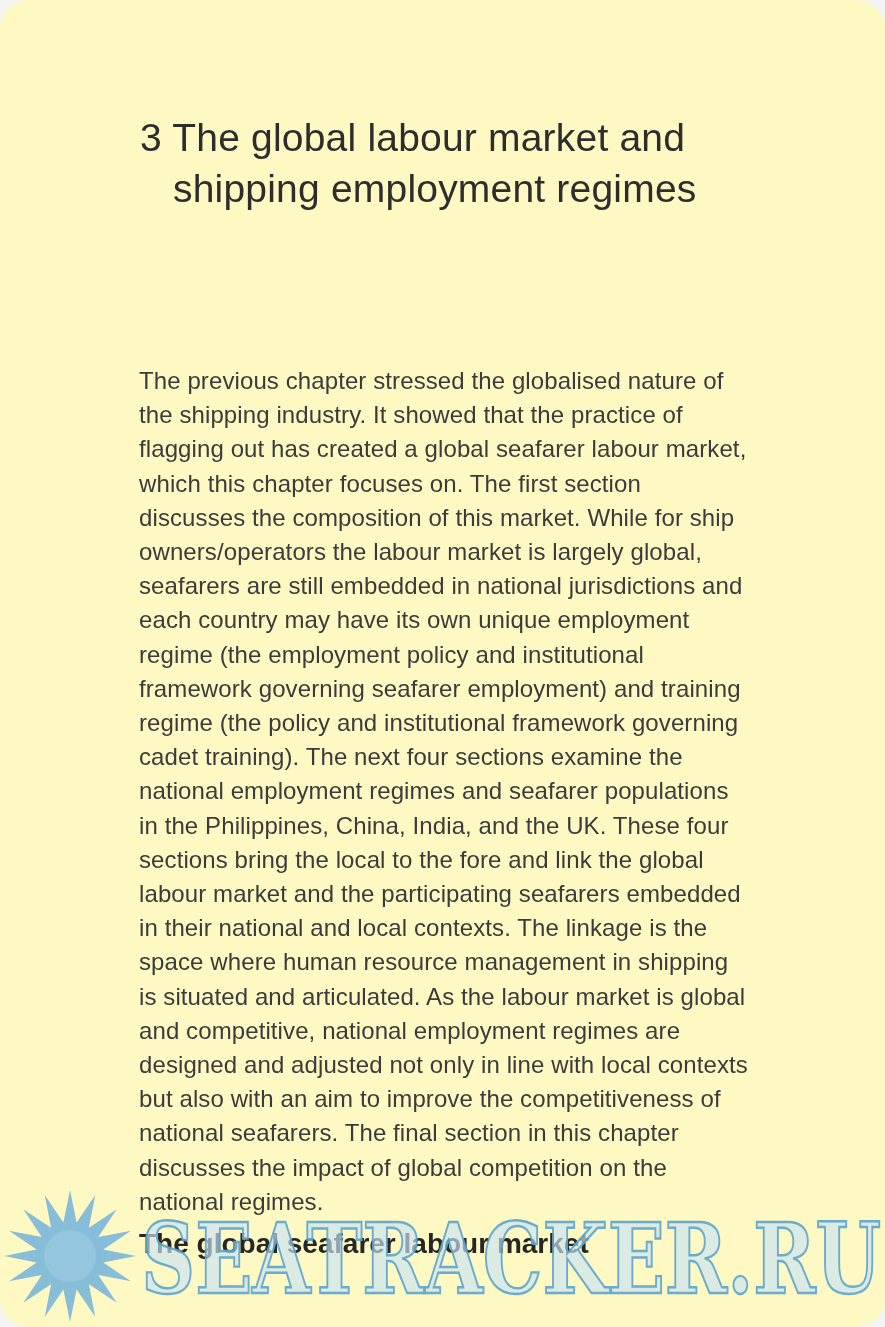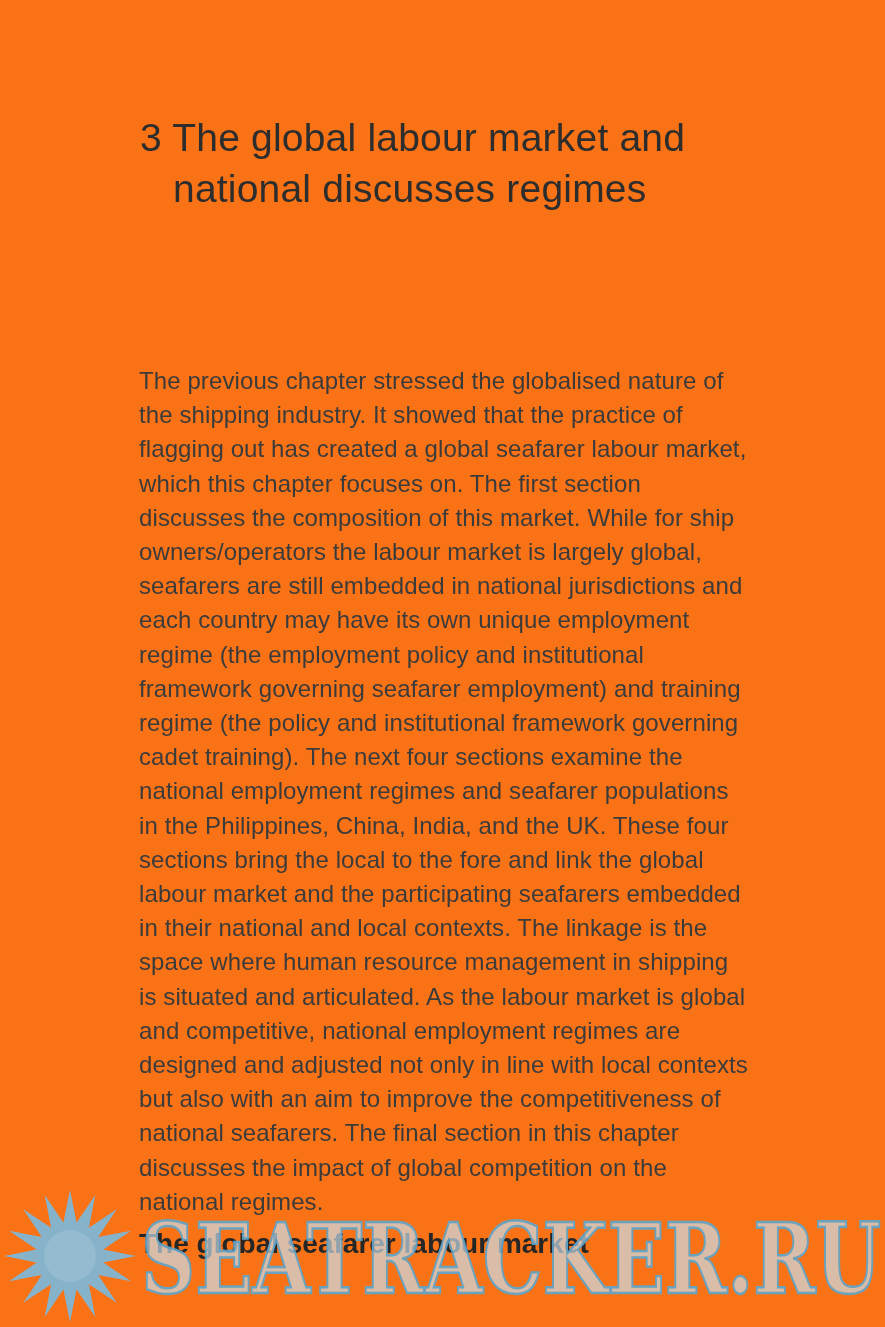--- a/index.html
+++ b/index.html
@@ -5,23 +5,24 @@
   html, body {
     margin: 0;
     padding: 0;
     background: #f4f4f4;
   }
   .page {
     position: relative;
     width: 885px;
     height: 1327px;
     margin: 0 auto;
-    background: #f97316;
+    background: #fef9c3;
     font-family: "Liberation Sans", sans-serif;
     overflow: hidden;
+    border-radius: 28px;
   }
   .chapter-title {
     position: absolute;
     left: 140px;
     top: 112px;
     margin: 0;
     font-size: 39px;
     line-height: 51px;
     font-weight: 400;
     color: #2d2d2d;
@@ -72,21 +73,21 @@
     font-weight: bold;
   }
 </style>
 </head>
 <body>
 
 <div class="page">
 
   <h1 class="chapter-title">
     <span class="title-line title-line-1">3 The global labour market and</span>
-    <span class="title-line title-line-2">national discusses regimes</span>
+    <span class="title-line title-line-2">shipping employment regimes</span>
   </h1>
 
   <p class="body-text">The previous chapter stressed the globalised nature of the shipping industry. It showed that the practice of flagging out has created a global seafarer labour market, which this chapter focuses on. The first section discusses the composition of this market. While for ship owners/operators the labour market is largely global, seafarers are still embedded in national jurisdictions and each country may have its own unique employment regime (the employment policy and institutional framework governing seafarer employment) and training regime (the policy and institutional framework governing cadet training). The next four sections examine the national employment regimes and seafarer populations in the Philippines, China, India, and the UK. These four sections bring the local to the fore and link the global labour market and the participating seafarers embedded in their national and local contexts. The linkage is the space where human resource management in shipping is situated and articulated. As the labour market is global and competitive, national employment regimes are designed and adjusted not only in line with local contexts but also with an aim to improve the competitiveness of national seafarers. The final section in this chapter discusses the impact of global competition on the national regimes.</p>
 
   <h2 class="section-heading">The global seafarer labour market</h2>
 
   <div class="watermark">
     <svg width="885" height="141" viewBox="0 0 885 141">
       <g>
         <polygon fill="#7db8da" points="70,4 76.6,36.6 95.3,9 88.9,41.8 116.7,23.3 98.3,51.1 131,44.7 103.3,63.4 136,70 103.3,76.6 131,95.3 98.3,88.9 116.7,116.7 88.9,98.3 95.3,131 76.6,103.4 70,136 63.4,103.4 44.7,131 51.1,98.3 23.3,116.7 41.7,88.9 9,95.3 36.6,76.6 4,70 36.6,63.4 9,44.7 41.7,51.1 23.3,23.3 51.1,41.7 44.7,9 63.4,36.6"></polygon>

